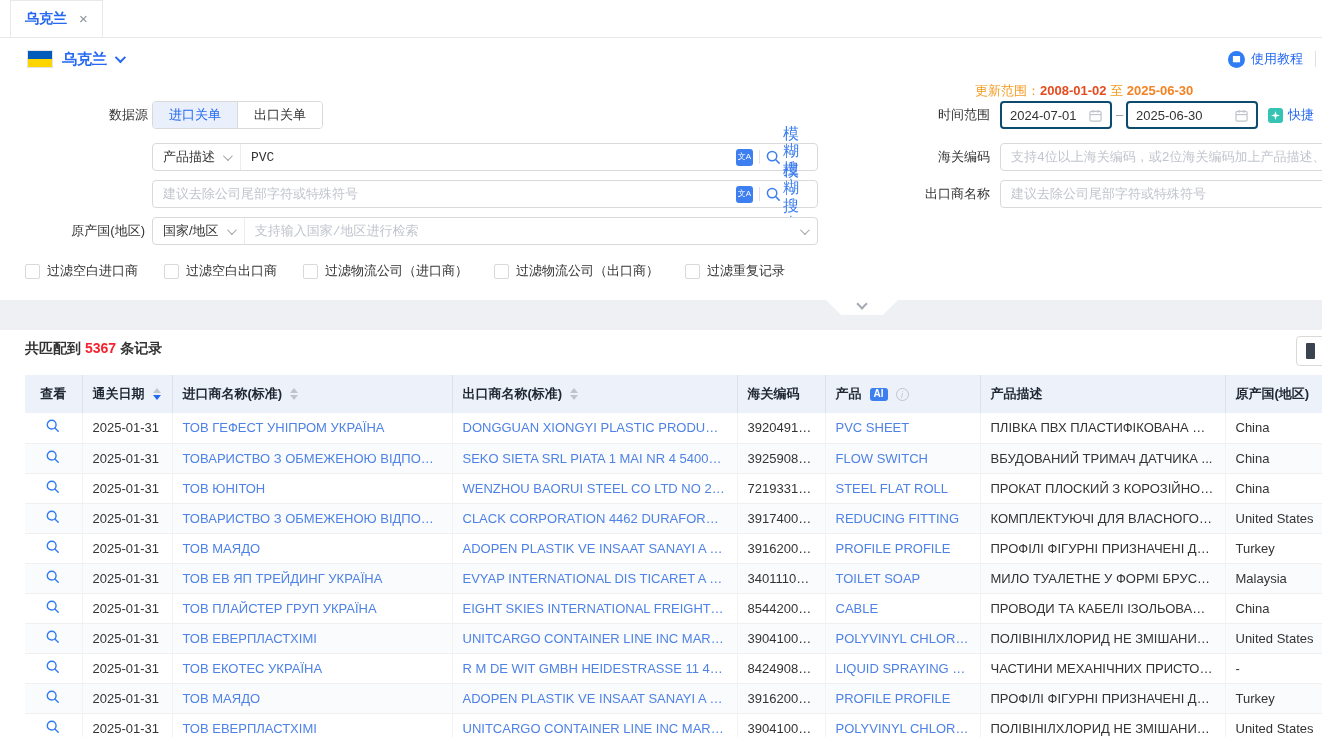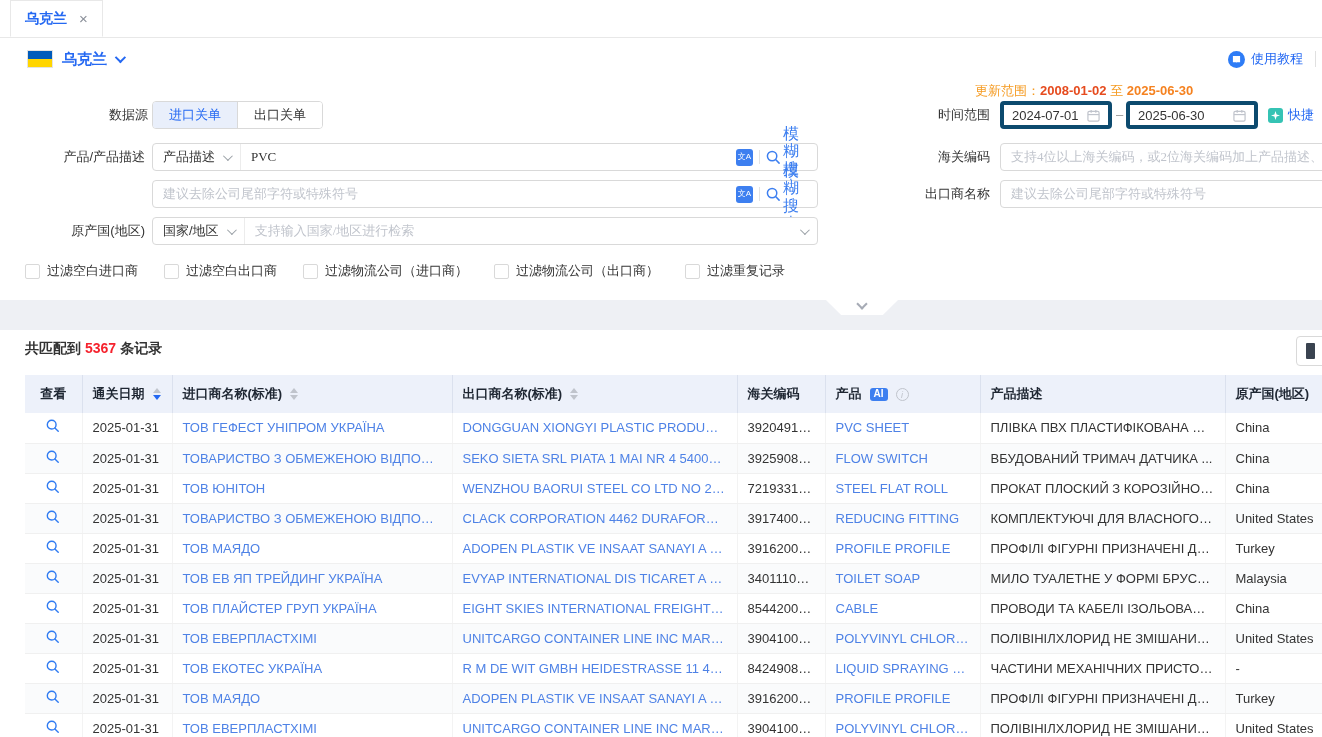--- a/index.html
+++ b/index.html
@@ -32,28 +32,28 @@
   .update-range { position:absolute; top:2px; left:975px; font-size:13px; color:#f59b22; white-space:nowrap; }
   .update-range b.d1 { color:#e64b1e; }
   .update-range b.d2 { color:#f58220; }
   .seg-group { position:absolute; left:152px; display:flex; height:28px; border:1px solid #d9d9d9; border-radius:4px; overflow:hidden; }
   .seg { padding:0 16px; line-height:26px; font-size:13px; background:#fff; color:#333; cursor:pointer; }
   .seg.active { background:#e9effb; color:#2468f2; }
   .seg + .seg { border-left:1px solid #d9d9d9; }
   .ctrl { position:absolute; height:28px; border:1px solid #d9d9d9; border-radius:4px; background:#fff; display:flex; align-items:center; }
   .ctrl .select-part { display:flex; align-items:center; gap:8px; padding:0 10px; font-size:13px; color:#333; border-right:1px solid #ececec; height:100%; cursor:pointer; white-space:nowrap; }
   .sel-caret { width:7px; height:7px; border-right:1.5px solid #9aa0a6; border-bottom:1.5px solid #9aa0a6; transform:rotate(45deg) translateY(-2px); }
-  .ctrl input { border:none; outline:none; flex:1; font-size:13px; color:#333; padding:0 10px; font-family:Liberation Serif, serif; min-width:0; background:transparent; }
+  .ctrl input { border:none; outline:none; flex:1; font-size:13px; color:#333; padding:0 10px; font-family:Liberation Mono, monospace; min-width:0; background:transparent; }
   .ctrl input::placeholder { color:#c0c4cc; }
   .suffix { display:flex; align-items:center; gap:6px; padding-right:8px; }
   .trans-icon { width:17px; height:17px; border-radius:3px; background:#3d7ff0; color:#fff; font-size:8px; display:flex; align-items:center; justify-content:center; line-height:1; }
   .suffix .sdiv { width:1px; height:14px; background:#e3e3e3; }
   .fuzzy { display:flex; align-items:center; gap:2px; cursor:pointer; }
   .fuzzy-text { width:26px; font-size:16px; line-height:1.1; color:#3d7ff0;margin-top:6px; }
-  .date-box { position:absolute; height:28px; border:4px solid #0c4a6e; border-radius:4px; background:#fff; display:flex; align-items:center; justify-content:space-between; padding:0 8px; font-size:13px; color:#333; }
+  .date-box { position:absolute; height:28px; border:2px solid #0c4a6e; border-radius:4px; background:#fff; display:flex; align-items:center; justify-content:space-between; padding:0 8px; font-size:13px; color:#333; }
   .dash { position:absolute; color:#999; line-height:28px; font-size:13px; }
   .quick { position:absolute; display:flex; align-items:center; gap:5px; color:#2468f2; font-size:13px; line-height:28px; cursor:pointer; }
   .quick-icon { width:15px; height:15px; border-radius:3px; background:#35c3b4; display:flex; align-items:center; justify-content:center; }
   .endcaret { margin-left:auto; margin-right:10px; }
   .checks { position:absolute; left:25px; top:182px; display:flex; gap:26px; align-items:center; }
   .check-item { display:flex; align-items:center; gap:7px; font-size:13px; color:#333; cursor:pointer; }
   .checkbox { width:15px; height:15px; border:1px solid #d9d9d9; border-radius:2px; background:#fff; }
   .gray-band { position:absolute; top:300px; left:0; right:0; height:30px; background:#eef0f4; }
   .notch { position:absolute; top:300px; left:826px; width:72px; height:15px; background:#fff; clip-path:polygon(0 0,100% 0,79% 100%,21% 100%); display:flex; align-items:flex-start; justify-content:center; cursor:pointer; }
   .notch-caret { width:8px; height:8px; border-right:2px solid #a6abb5; border-bottom:2px solid #a6abb5; transform:rotate(45deg); margin-top:0px; }
@@ -149,21 +149,20 @@
     </div>
     <span class="quick" style="top:21px; left:1268px;">
       <span class="quick-icon">
         <svg width="9" height="9" viewBox="0 0 10 10">
             <path d="M5 0l1.2 3.8L10 5 6.2 6.2 5 10 3.8 6.2 0 5l3.8-1.2z" fill="#fff"></path>
           </svg>
       </span>
       <span>快捷</span>
     </span>
 
-    <div class="f-label" style="top:63px; left:0;">产品/产品描述</div>
     <div class="ctrl" style="top:63px; left:152px; width:666px;">
       <span class="select-part">
         <span>产品描述</span>
         <span class="sel-caret"></span>
       </span>
       <input type="text" value="PVC" style="">
       <span class="suffix">
         <span class="trans-icon">文A</span>
         <span class="sdiv"></span>
         <span class="fuzzy">

